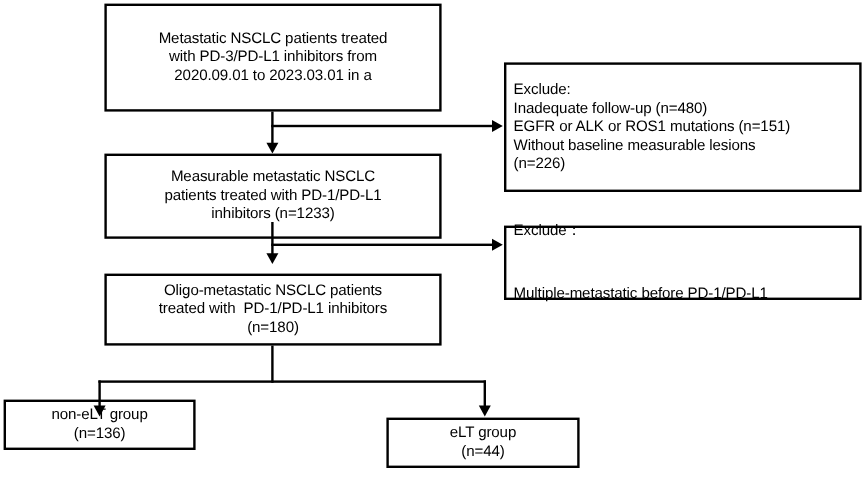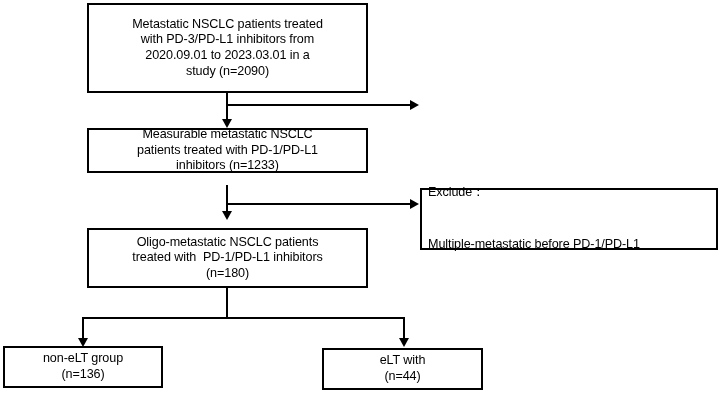--- a/index.html
+++ b/index.html
@@ -73,48 +73,54 @@
 </style>
 </head>
 <body>
 
 <div id="canvas">
 
   <div class="node center" style="left:87px; top:3px; width:281px; height:90px;">
     <span class="ln">Metastatic NSCLC patients treated</span>
     <span class="ln">with PD-3/PD-L1 inhibitors from</span>
     <span class="ln">2020.09.01 to 2023.03.01 in a</span>
-    <span class="ln">study (n=2090)</span>
   </div>
 
+  <div class="node left" style="left:420px; top:52px; width:298px; height:108px;">
+    <span class="ln">Exclude:</span>
+    <span class="ln">Inadequate follow-up (n=480)</span>
+    <span class="ln">EGFR or ALK or ROS1 mutations (n=151)</span>
+    <span class="ln">Without baseline measurable lesions</span>
+    <span class="ln">(n=226)</span>
+  </div>
 
-  <div class="node center" style="left:87px; top:128px; width:281px; height:45px;">
+  <div class="node center" style="left:87px; top:128px; width:281px; height:71px;">
     <span class="ln">Measurable metastatic NSCLC</span>
     <span class="ln">patients treated with PD-1/PD-L1</span>
     <span class="ln">inhibitors (n=1233)</span>
   </div>
 
   <div class="node left" style="left:420px; top:188px; width:298px; height:62px;gap:36px;">
     <span class="ln">Exclude：</span>
     <span class="ln">Multiple-metastatic before PD-1/PD-L1</span>
   </div>
 
   <div class="node center" style="left:87px; top:228px; width:281px; height:60px;">
     <span class="ln">Oligo-metastatic NSCLC patients</span>
     <span class="ln">treated with  PD-1/PD-L1 inhibitors</span>
     <span class="ln">(n=180)</span>
   </div>
 
-  <div class="node center" style="left:3px; top:346px; width:160px; height:42px;">
+  <div class="node center" style="left:3px; top:333px; width:160px; height:42px;">
     <span class="ln">non-eLT group</span>
     <span class="ln">(n=136)</span>
   </div>
 
   <div class="node center" style="left:322px; top:348px; width:161px; height:42px;">
-    <span class="ln">eLT with</span>
+    <span class="ln">eLT group</span>
     <span class="ln">(n=44)</span>
   </div>
 
   <div class="vline" style="left:226px; top:93px; height:27px;"></div>
   <div class="arrow-down" style="left:222px; top:119px;"></div>
 
   <div class="hline" style="left:226px; top:104px; width:185px;"></div>
   <div class="arrow-right" style="left:410px; top:100px;"></div>
 
   <div class="vline" style="left:226px; top:185px; height:27px;"></div>

